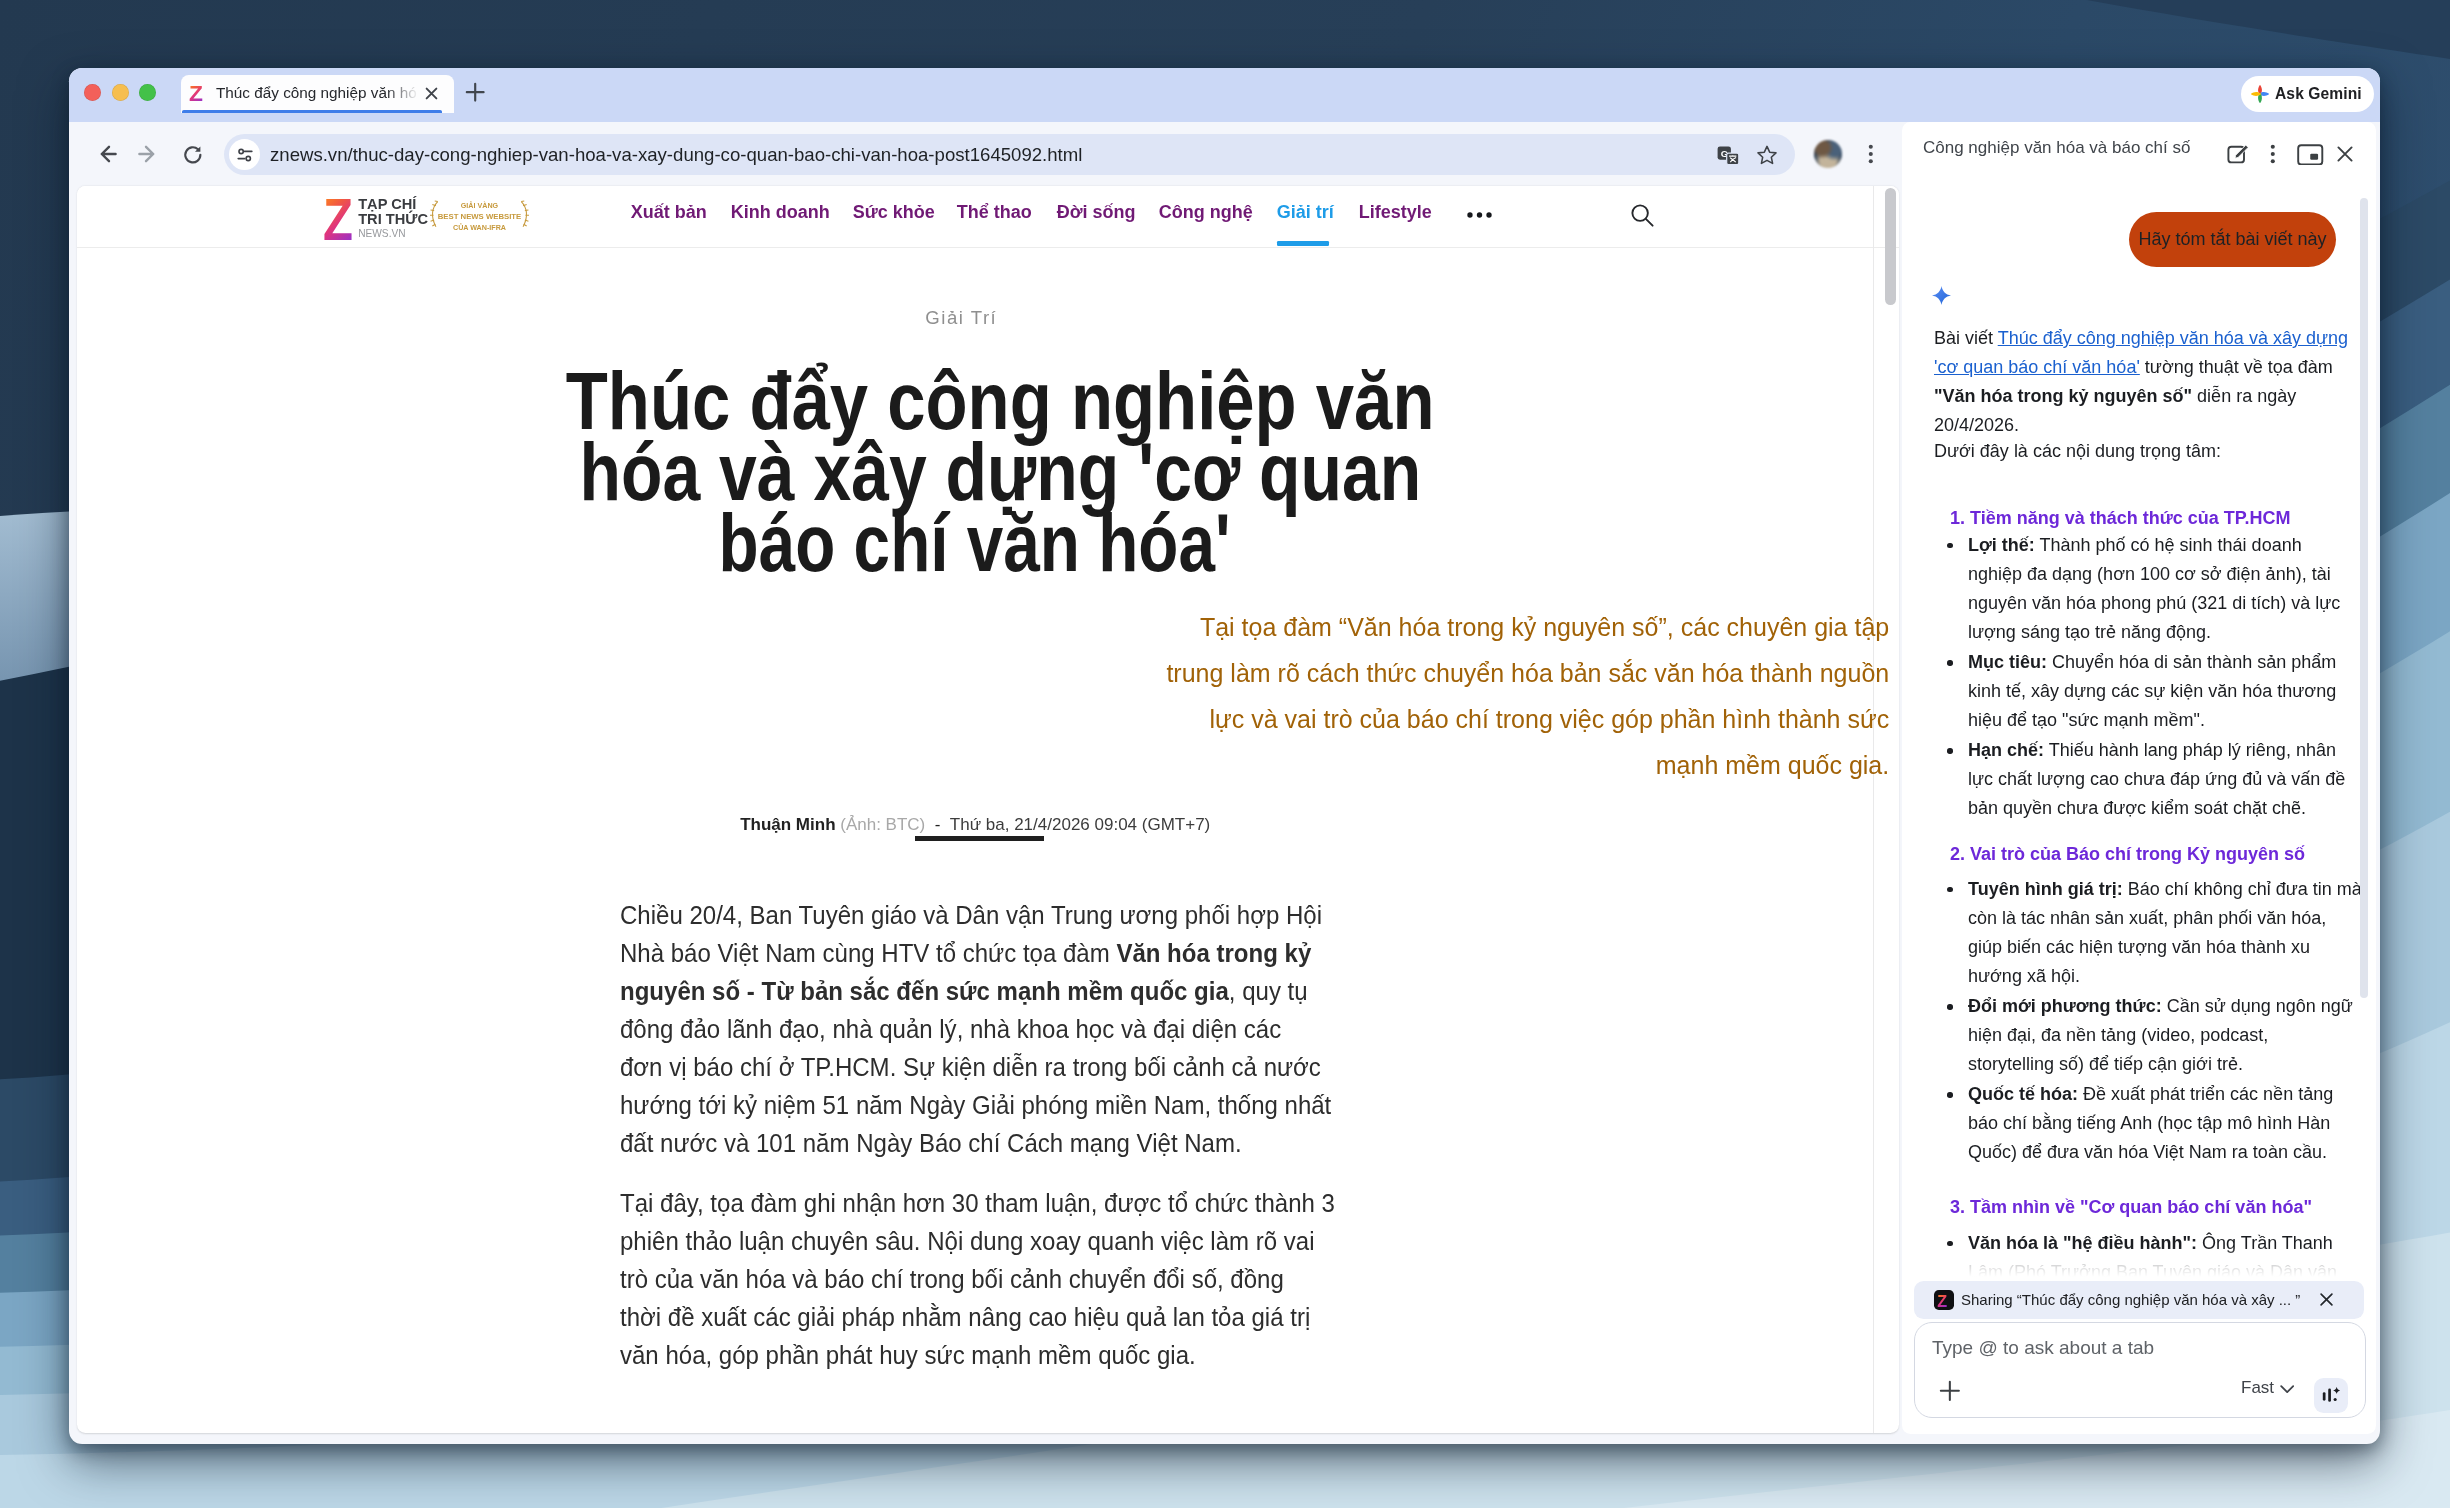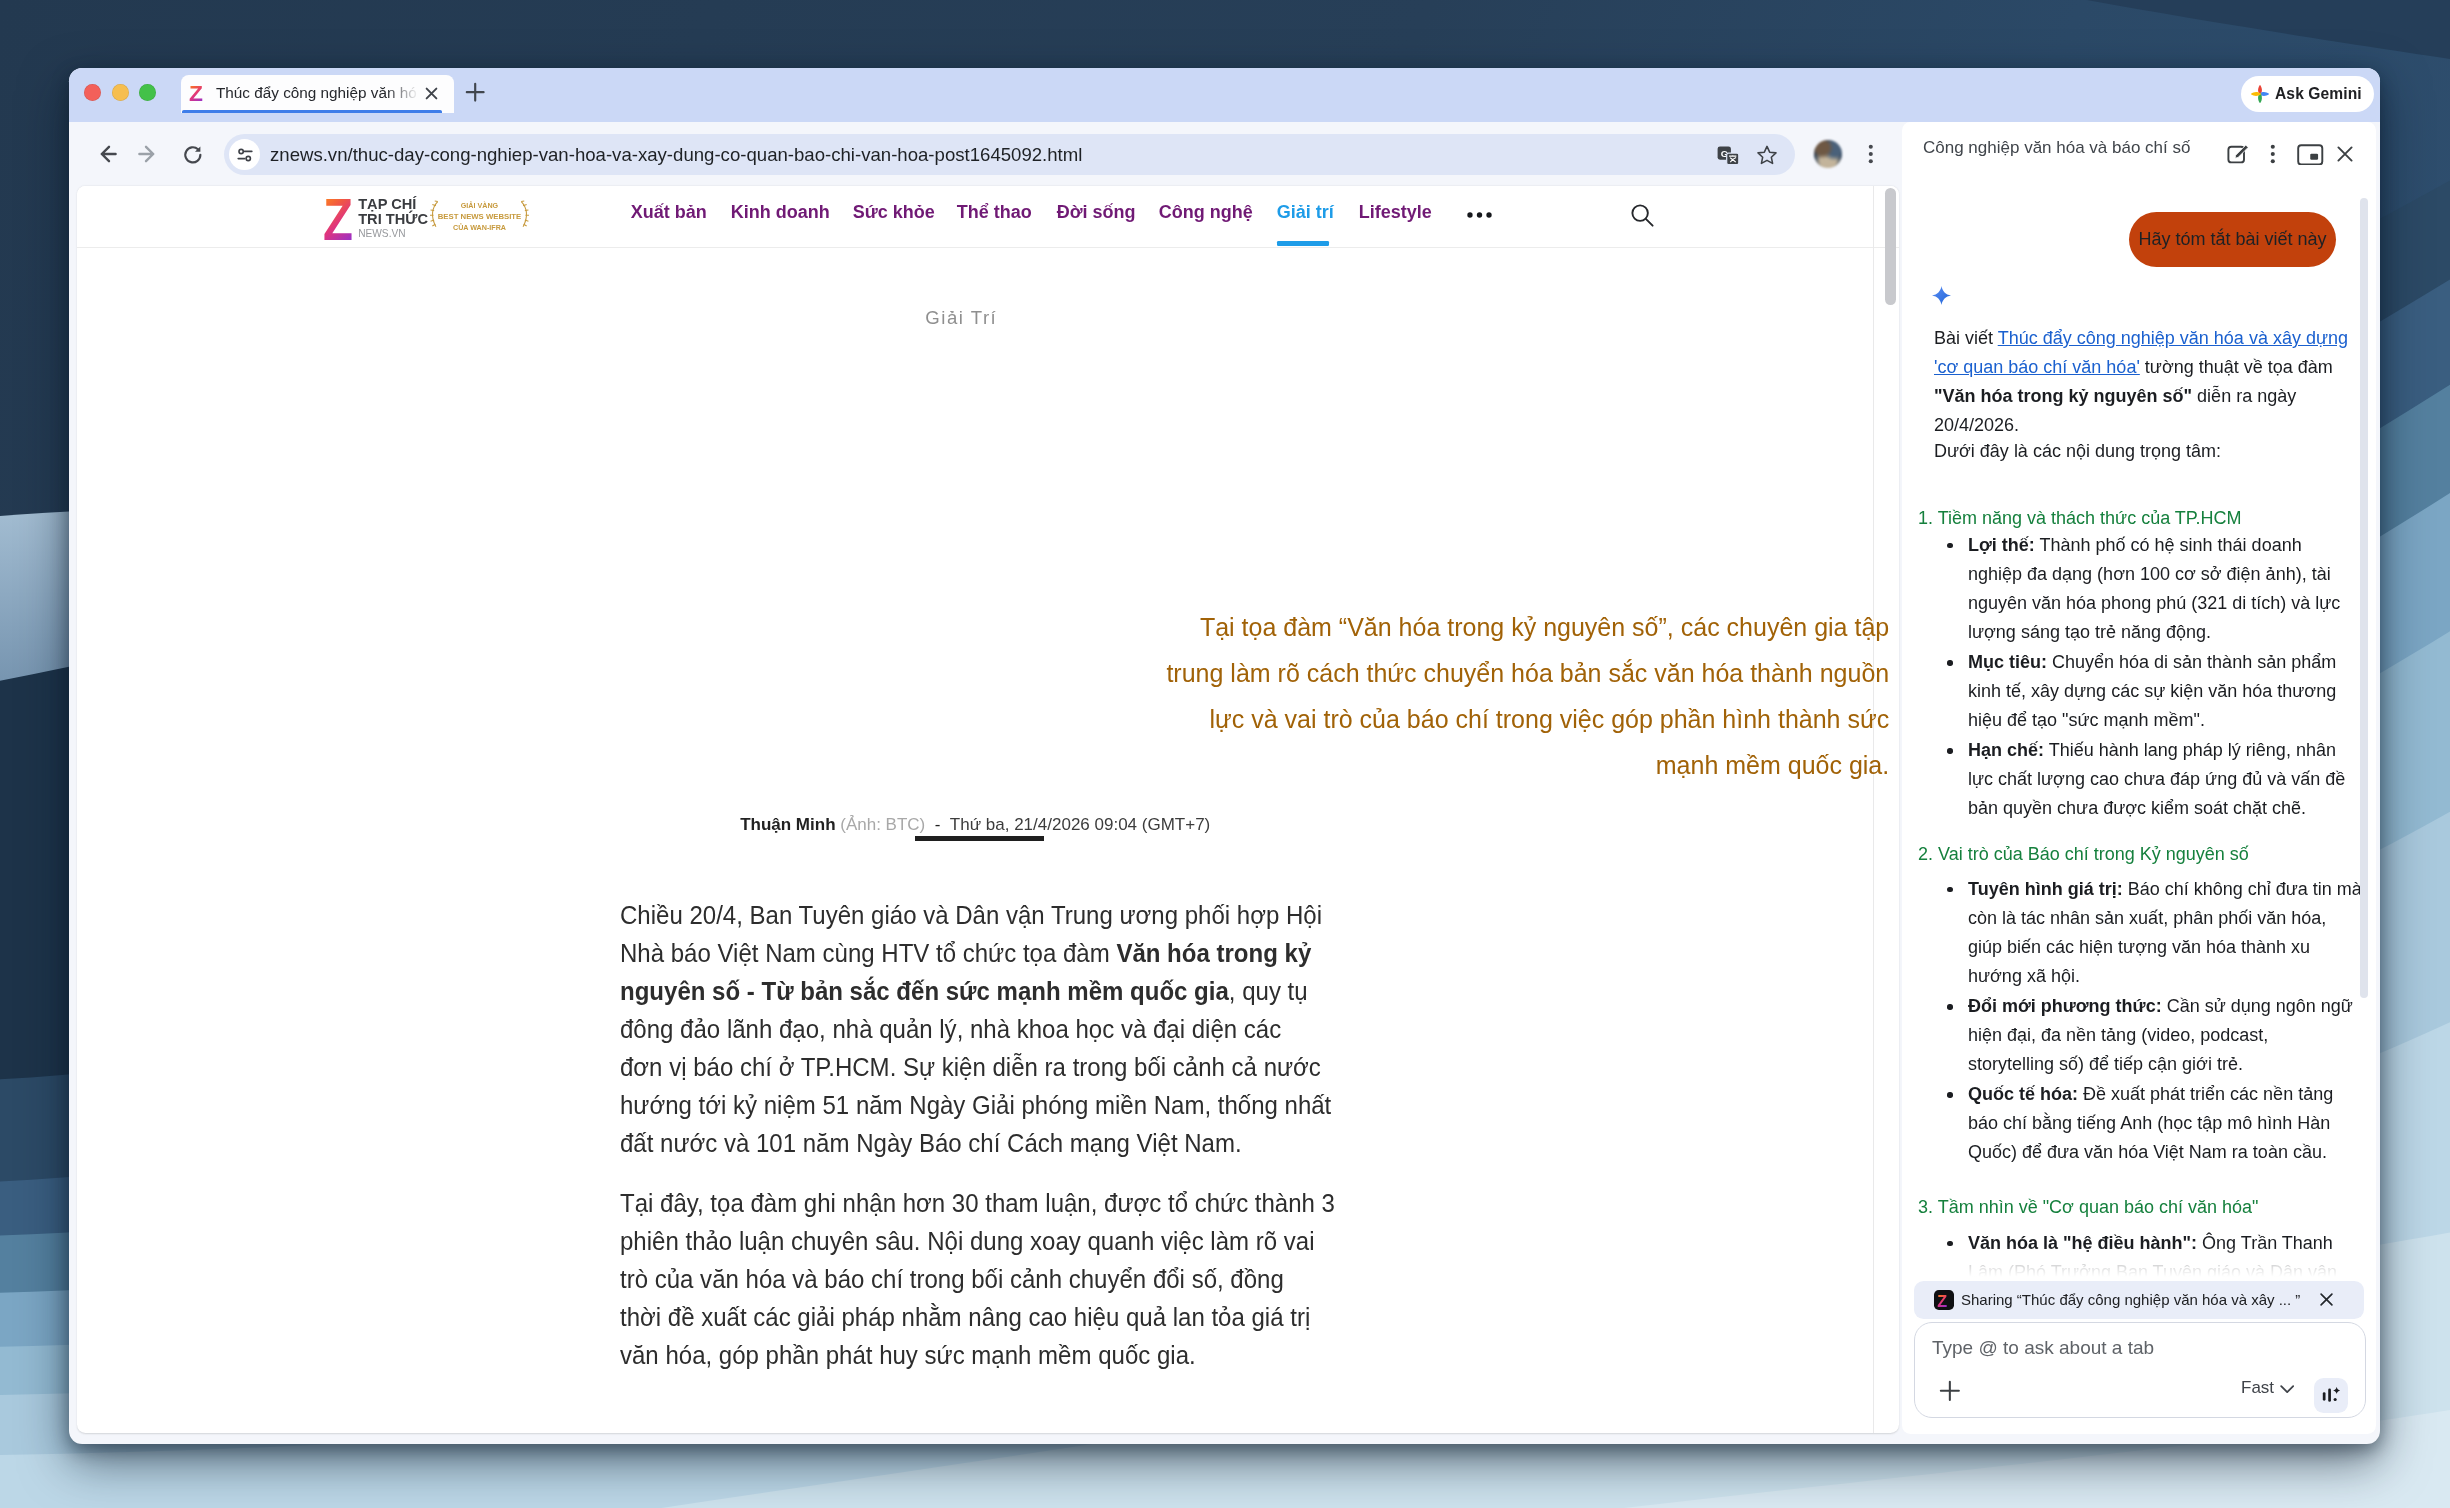--- a/index.html
+++ b/index.html
@@ -35,21 +35,21 @@
 #p1{top:710px}
 #p2{top:998px}
 #pagescroll{left:1808px;top:1.8px;width:10.8px;height:117px;background:#c8c9cd;border-radius:5.4px}
 
 #panel{left:1833px;top:54px;width:474px;height:1312px;background:#fff;border-radius:8.4px;overflow:hidden}
 #ptitle{left:21px;top:15.6px;font-size:17px;color:#40454b;white-space:nowrap}
 #bubble{left:227px;top:90px;width:207px;height:55px;border-radius:28px;background:#c2410c;text-align:center;line-height:55px;font-size:18px;color:#1d2125;white-space:nowrap}
 .chat{left:32px;width:415px;font-size:18px;line-height:29px;color:#1b1d21;white-space:nowrap}
 .chat a{color:#1a60cf;text-decoration:underline}
 .chat b,.hdr b{font-weight:700}
-.hdr{left:16px;width:415px;font-size:18px;line-height:29px;font-weight:400;color:#15803d;white-space:nowrap}
+.hdr{left:48px;width:415px;font-size:18px;line-height:29px;font-weight:700;color:#6d28d9;white-space:nowrap}
 ul.cl{left:32px;width:415px;list-style:none;font-size:18px;line-height:29px;color:#1b1d21;position:absolute}
 ul.cl li{position:relative;padding-left:34px;margin-bottom:1.2px;white-space:nowrap}
 ul.cl li:before{content:"";position:absolute;left:13.2px;top:12px;width:5.4px;height:5.4px;border-radius:50%;background:#1b1d21}
 #fade{left:0;top:1125px;width:457px;height:35px;background:linear-gradient(180deg,rgba(255,255,255,0),#fff 85%)}
 #chip{left:12px;top:1159px;width:450px;height:38px;border-radius:9.6px;background:#e9edf8}
 #chip .t{position:absolute;left:47px;top:0;line-height:38px;font-size:15px;color:#202124;white-space:nowrap}
 #zfav{left:20px;top:9px;width:20px;height:20px;border-radius:4.8px;background:#101013;text-align:center}
 #input{left:12px;top:1200px;width:452px;height:96px;border-radius:18px;border:1.2px solid #d4d8e2;background:#fff}
 #ph{left:17px;top:14px;font-size:19px;color:#5f6368}
 #fast{left:326px;top:55px;width:72px;font-size:17px;color:#3f4349}
@@ -198,20 +198,21 @@
           <circle cx="37" cy="5" r="4.5" fill="#16181c"></circle>
         </svg>
       <svg class="ico" style="left:1553px;top:17px" width="25" height="25" viewBox="0 0 42 42">
           <circle cx="17" cy="17" r="13" stroke="#26282c" stroke-width="3.2" fill="none"></circle>
           <path d="M27 27 L38 38" stroke="#26282c" stroke-width="3.2" stroke-linecap="round"></path>
         </svg>
     </div>
     <div class="abs" style="left:1796px;top:0;width:1.2px;height:1247px;background:#e9e9ea"></div>
     <div id="pagescroll" class="abs"></div>
     <div id="cat" class="abs">Giải Trí</div>
+    <div id="hl" class="abs"><span style="transform:scaleX(.840)">Thúc đẩy công nghiệp văn</span><br><span style="transform:scaleX(.828)">hóa và xây dựng 'cơ quan</span><br><span style="transform:scaleX(.801);margin-left:-51px">báo chí văn hóa'</span></div>
     <div id="lede" class="abs">Tại tọa đàm “Văn hóa trong kỷ nguyên số”, các chuyên gia tập<br>trung làm rõ cách thức chuyển hóa bản sắc văn hóa thành nguồn<br>lực và vai trò của báo chí trong việc góp phần hình thành sức<br>mạnh mềm quốc gia.</div>
     <div id="byline" class="abs"><b>Thuận Minh</b> <span style="color:#a8a8a8">(Ảnh: BTC)</span>&nbsp; - &nbsp;<span style="color:#3c3c3c">Thứ ba, 21/4/2026 09:04 (GMT+7)</span></div>
     <div id="divider" class="abs"></div>
     <div id="p1" class="para abs">Chiều 20/4, Ban Tuyên giáo và Dân vận Trung ương phối hợp Hội<br>Nhà báo Việt Nam cùng HTV tổ chức tọa đàm <b>Văn hóa trong kỷ</b><br><b>nguyên số - Từ bản sắc đến sức mạnh mềm quốc gia</b>, quy tụ<br>đông đảo lãnh đạo, nhà quản lý, nhà khoa học và đại diện các<br>đơn vị báo chí ở TP.HCM. Sự kiện diễn ra trong bối cảnh cả nước<br>hướng tới kỷ niệm 51 năm Ngày Giải phóng miền Nam, thống nhất<br>đất nước và 101 năm Ngày Báo chí Cách mạng Việt Nam.</div>
     <div id="p2" class="para abs">Tại đây, tọa đàm ghi nhận hơn 30 tham luận, được tổ chức thành 3<br>phiên thảo luận chuyên sâu. Nội dung xoay quanh việc làm rõ vai<br>trò của văn hóa và báo chí trong bối cảnh chuyển đổi số, đồng<br>thời đề xuất các giải pháp nhằm nâng cao hiệu quả lan tỏa giá trị<br>văn hóa, góp phần phát huy sức mạnh mềm quốc gia.</div>
   </div>
   <div id="panel" class="abs">
     <div id="ptitle" class="abs">Công nghiệp văn hóa và báo chí số</div>
     <svg class="ico" style="left:324px;top:20px" width="24" height="24" viewBox="0 0 40 40">
         <rect x="4" y="8" width="26" height="26" rx="5" stroke="#3c4043" stroke-width="3.2" fill="none"></rect>

